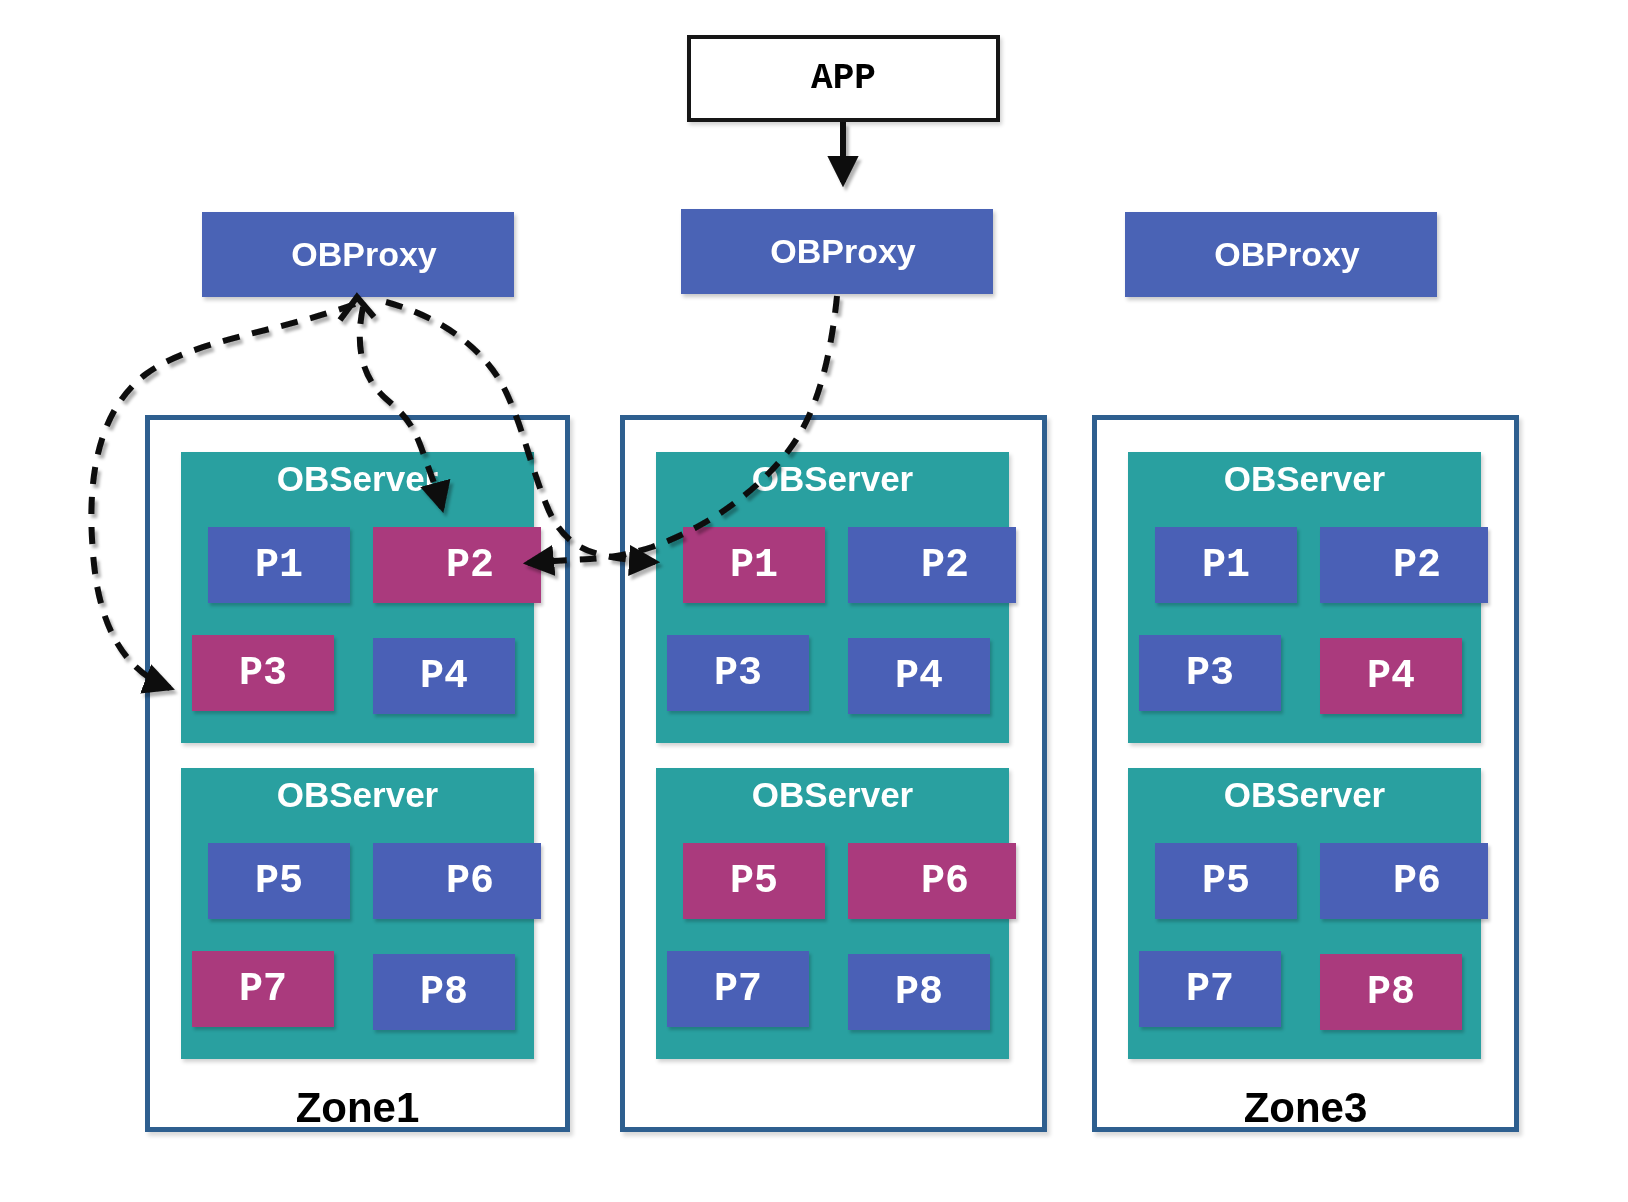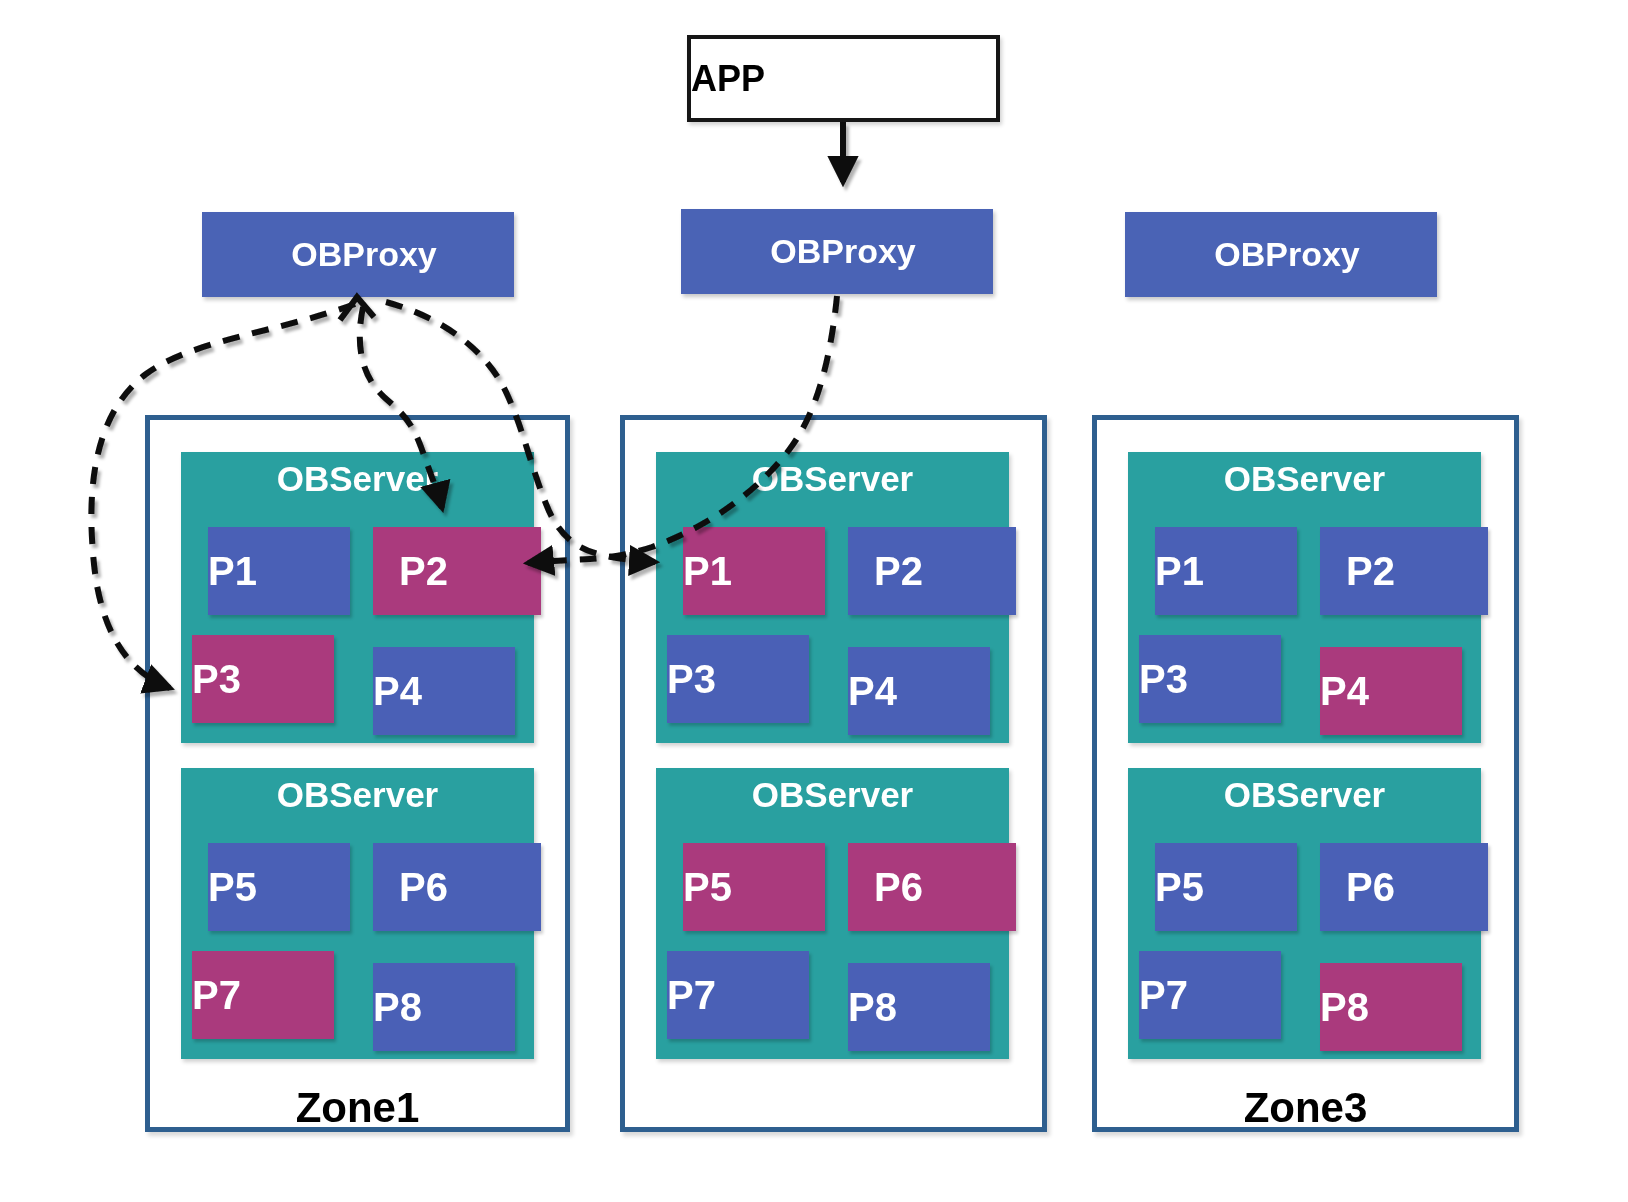--- a/index.html
+++ b/index.html
@@ -16,23 +16,24 @@
   #canvas{
     position:relative;
     width:1628px;height:1202px;
     background:var(--bg);
     overflow:hidden;
   }
   .box{position:absolute;box-sizing:border-box;}
   .app-box{
     left:687px;top:35px;width:313px;height:87px;
     background:#fff;border:4px solid #161616;
-    display:flex;align-items:center;justify-content:flex-start;
+    display:flex;align-items:center;justify-content:center;
     font-size:36px;font-weight:bold;color:#000;
     box-shadow:2px 3px 4px rgba(0,0,0,0.18);
+    font-family:Liberation Mono, monospace;
   }
   .proxy{
     top:212px;width:312px;height:85px;
     background:var(--proxy-blue);
     display:flex;align-items:center;justify-content:center;
     font-size:34px;font-weight:bold;color:#fff;
     box-shadow:2px 3px 4px rgba(0,0,0,0.22);
     padding-left:12px;
   }
   .proxy.p1{left:202px;}
@@ -52,31 +53,32 @@
     background:var(--teal);
     box-shadow:2px 3px 4px rgba(0,0,0,0.18);
   }
   .server.s-top{top:32px;}
   .server.s-bottom{top:348px;}
   .server-title{
     position:absolute;top:7px;left:0;width:100%;
     text-align:center;font-size:35px;font-weight:bold;color:#fff;
   }
   .partition{
-    position:absolute;width:142px;height:88px;
-    display:flex;align-items:center;justify-content:flex-start;
+    position:absolute;width:142px;height:76px;
+    display:flex;align-items:center;justify-content:center;
     box-shadow:2px 3px 3px rgba(0,0,0,0.2);
+    font-family:Liberation Mono, monospace;
   }
   .partition[data-role="follower"]{background:var(--partition-blue);}
   .partition[data-role="leader"]{background:var(--leader-magenta);}
   .partition .plabel{font-size:40px;font-weight:bold;color:#fff;}
   .pA{left:27px;top:75px;}
   .pB{left:192px;top:75px;padding-left:26px;}
   .pC{left:11px;top:183px;}
-  .pD{left:192px;top:195px;}
+  .pD{left:192px;top:186px;}
   .zone-label{
     position:absolute;top:652px;left:0;width:100%;
     text-align:center;font-size:42px;font-weight:bold;color:#000;margin-top:12px;
   }
   #arrow-layer{
     position:absolute;left:0;top:0;width:1628px;height:1202px;
     pointer-events:none;
   }
 </style>
 </head>

